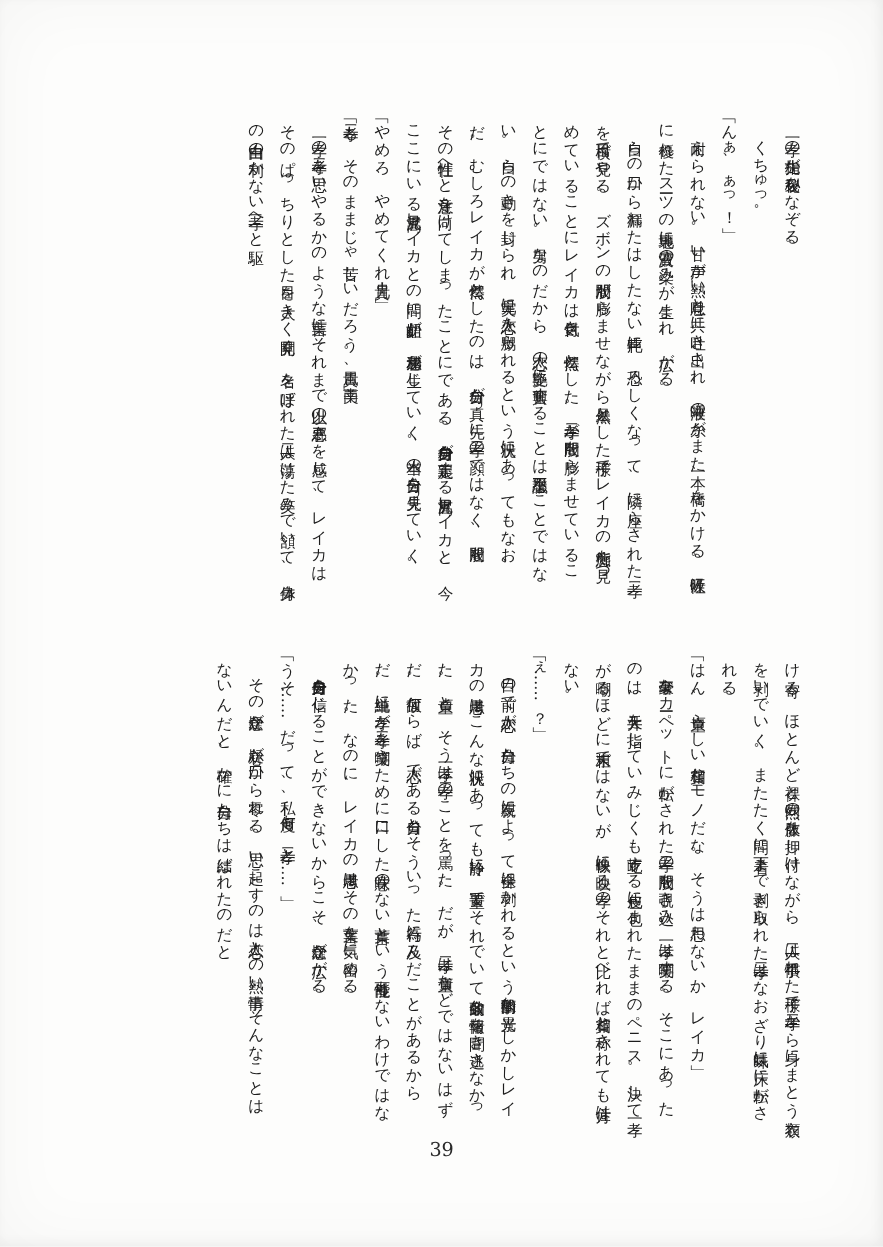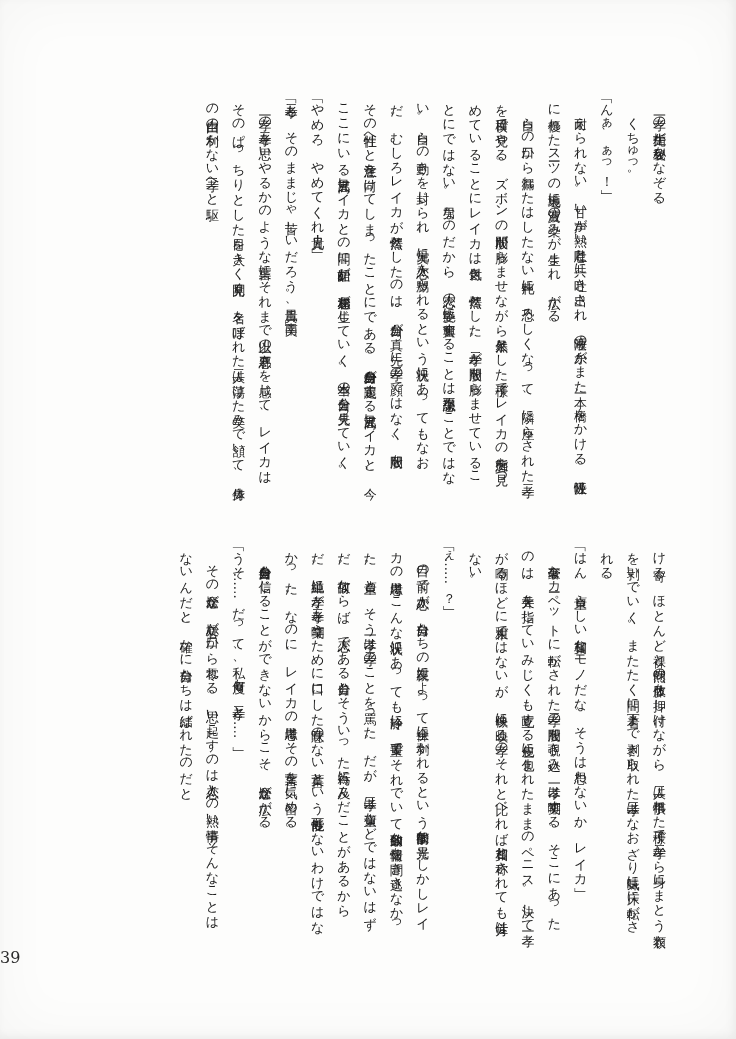--- a/index.html
+++ b/index.html
@@ -33,20 +33,21 @@
   .block-bottom { top: 543px; right: 64px; }
   .text-block p {
     margin: 0;
     padding: 0;
   }
   .page-number {
     position: absolute;
     top: 948px;
     left: 0;
     width: 736px;
+    text-align: center;
     font-size: 16px;
     color: #2a2a2a;
   }
 </style>
 </head>
 <body>
 
 <div class="page">
 
   <div class="text-block block-top">

